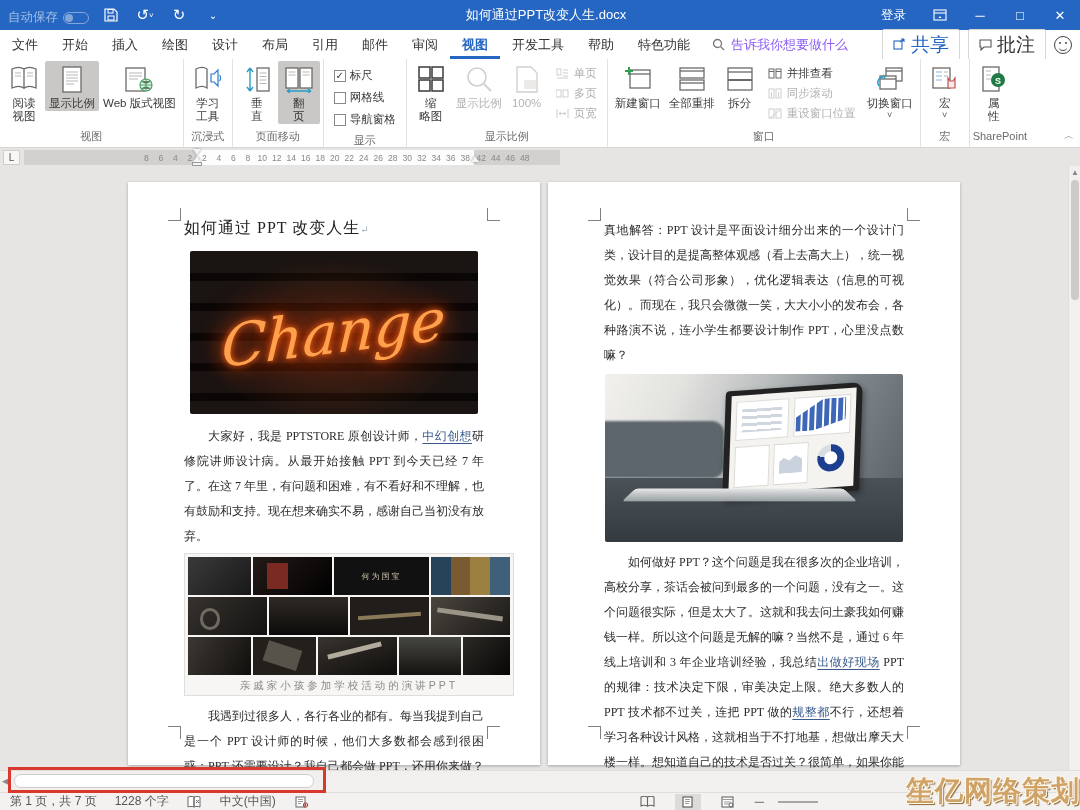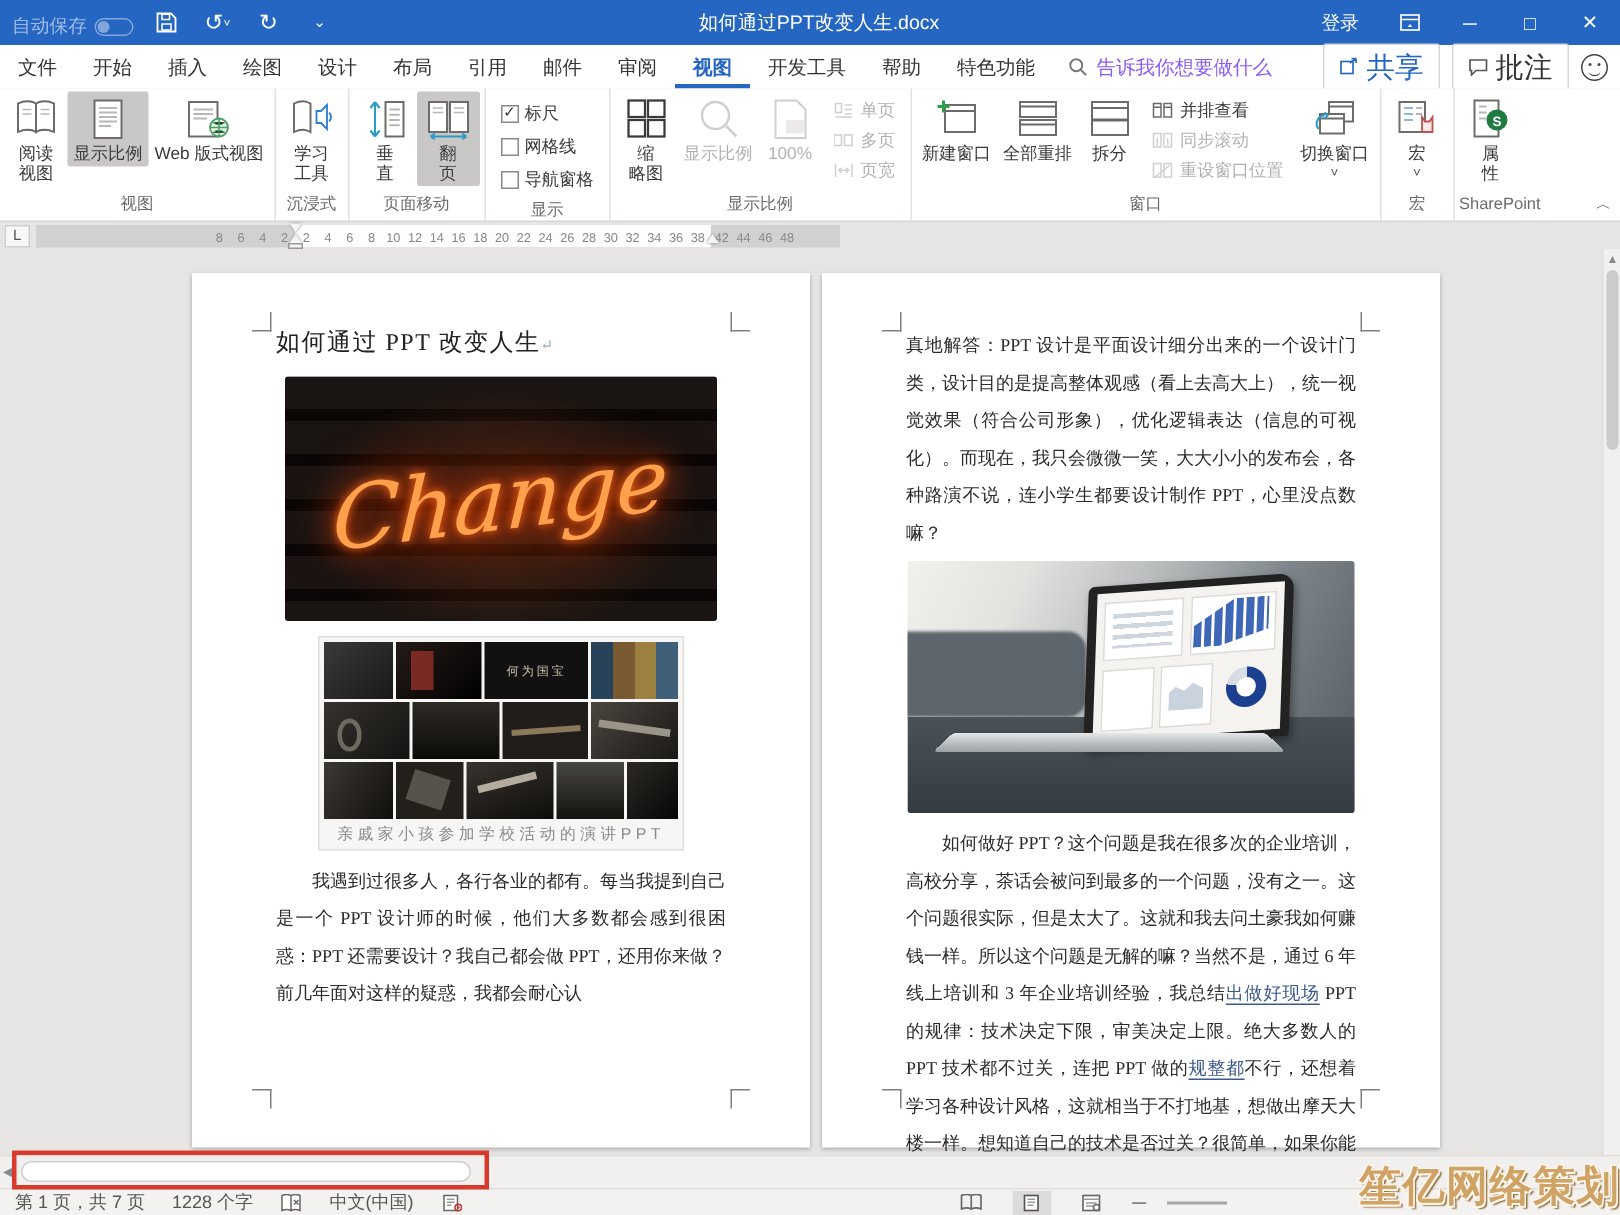--- a/index.html
+++ b/index.html
@@ -89,21 +89,21 @@
   .doclink { text-decoration:underline; text-underline-offset:3px; color:#3a5a8c; }
 
   
   .neon-img { width:288px; height:163px; margin:0 auto 10px; background:
       repeating-linear-gradient(180deg,#1a1412 0 22px,#0a0706 22px 30px),#130e0c;
       border-radius:2px; display:flex; align-items:center; justify-content:center; overflow:hidden; position:relative; }
   .neon-img::before { content:""; position:absolute; inset:0; background:radial-gradient(ellipse at 50% 55%, rgba(255,90,20,.28), transparent 65%); }
   .neon-text { font-family:"DejaVu Serif",serif; font-style:italic; font-size:58px; color:#ffa04d; transform:rotate(-7deg) skewX(-10deg); text-shadow:0 0 6px #ff6a1a, 0 0 18px #d83c00, 0 0 34px #912300; }
 
   
-  .collage { width:244px; margin:4px auto 8px; border:1px solid #e0dedc; background:#f7f6f5; padding:3px 3px 0; }
+  .collage { width:330px; margin:4px auto 8px; border:1px solid #e0dedc; background:#f7f6f5; padding:3px 3px 0; }
   .collage-grid { display:grid; grid-template-columns:repeat(20,1fr); grid-auto-rows:38px; gap:2px; }
   .ctile { background:#2b2b2b; position:relative; overflow:hidden; }
   .ctile.s5 { grid-column:span 5; } .ctile.s4 { grid-column:span 4; } .ctile.s6 { grid-column:span 6; } .ctile.s3 { grid-column:span 3; }
   .ctile:nth-child(1){background:linear-gradient(135deg,#3a3a3a,#181818);}
   .ctile:nth-child(2){background:linear-gradient(135deg,#241b18,#000);}
   .ctile:nth-child(2)::after{content:"";position:absolute;left:18%;top:15%;width:26%;height:70%;background:#7a2a20;}
   .ctile:nth-child(3){background:#111;display:flex;align-items:center;justify-content:center;}
   .ctile:nth-child(4){background:linear-gradient(90deg,#27435a 0 25%,#7a5a30 25% 50%,#9c8040 50% 75%,#40607a 75%);}
   .ctile:nth-child(5){background:linear-gradient(135deg,#35322f,#141210);}
   .ctile:nth-child(5)::after{content:"";position:absolute;left:15%;top:30%;width:18%;height:40%;border-radius:50%;border:3px solid #6f6a60;}
@@ -614,20 +614,21 @@
 
   <div class="page page1">
     <span class="mark tl"></span>
     <span class="mark tr"></span>
     <span class="mark bl"></span>
     <span class="mark br"></span>
     <div class="doc-title"><span>如何通过 PPT 改变人生</span><span class="pmark">↵</span></div>
     <div class="neon-img">
       <span class="neon-text">Change</span>
     </div>
+    <p class="para indent"><span>大家好，我是 PPTSTORE 原创设计师，</span><span class="doclink">中幻创想</span><span>研修院讲师设计病。从最开始接触 PPT 到今天已经 7 年了。在这 7 年里，有问题和困难，有不看好和不理解，也有鼓励和支持。现在想来确实不易，感谢自己当初没有放弃。</span></p>
     <div class="collage">
       <div class="collage-grid">
         <div class="ctile s4"></div>
         <div class="ctile s5"></div>
         <div class="ctile s6">
             <span class="ctile-text">何为国宝</span>
           </div>
         <div class="ctile s5"></div>
         <div class="ctile s5"></div>
         <div class="ctile s5"></div>

